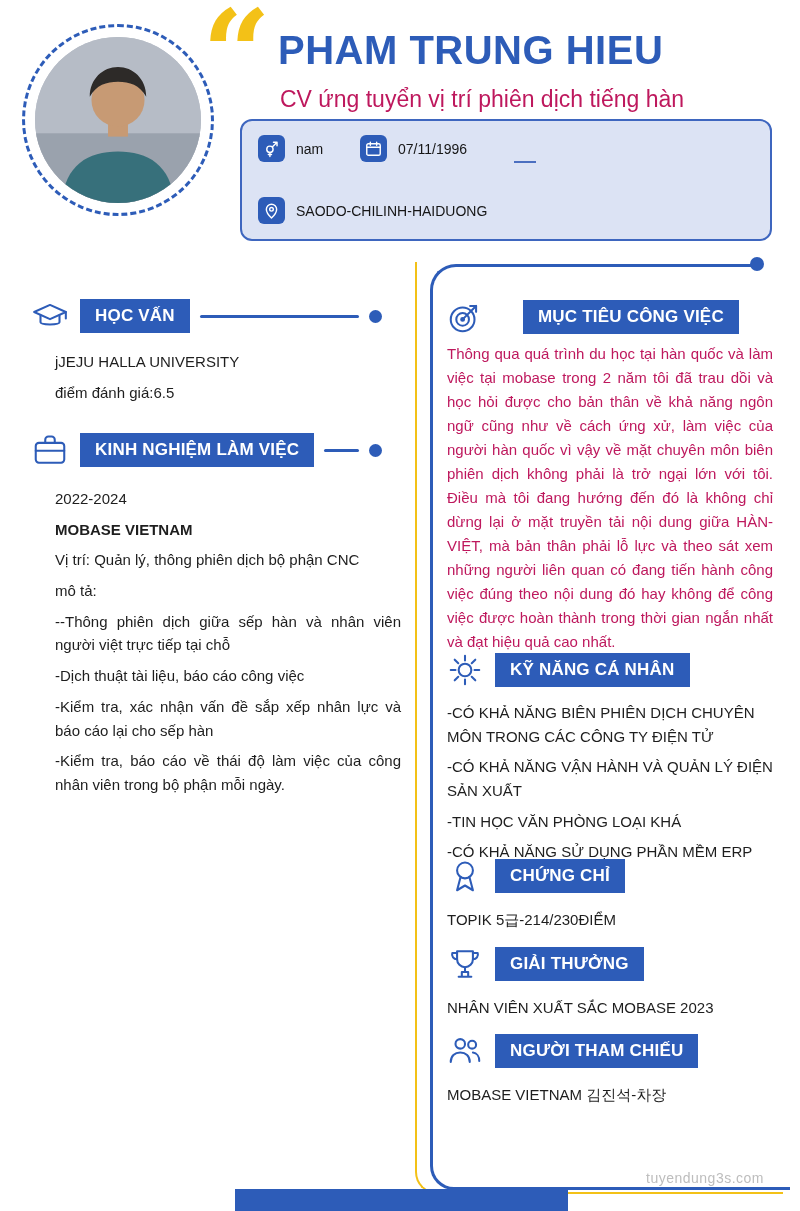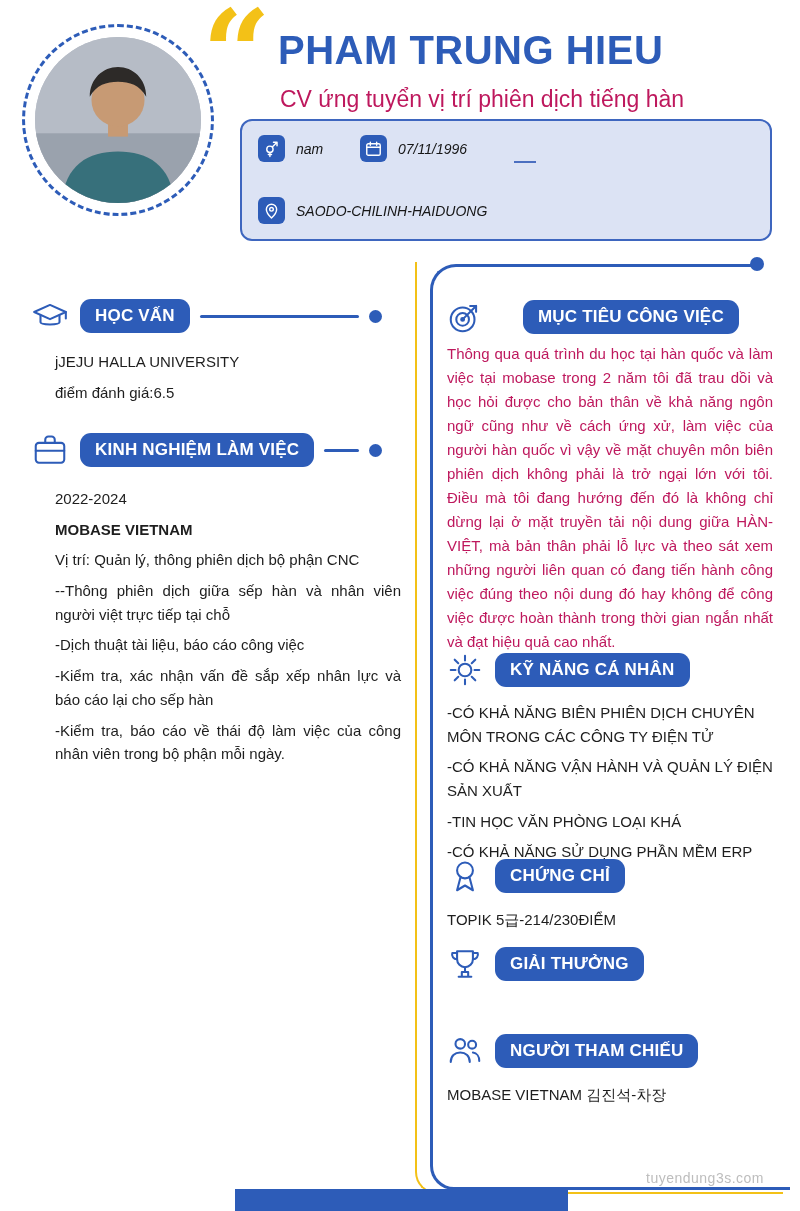--- a/index.html
+++ b/index.html
@@ -15,31 +15,31 @@
 
   
   .photo-ring{left:22px;top:24px;width:192px;height:192px;border:3px dashed var(--blue);border-radius:50%;}
   .photo{left:35px;top:37px;width:166px;height:166px;border-radius:50%;overflow:hidden;background:#b6bcc6;}
   .photo svg{width:100%;height:100%;display:block;}
   .quote{left:202px;top:-6px;font-family:"DejaVu Serif","Liberation Serif",serif;font-weight:bold;font-size:120px;line-height:1;color:var(--accent);}
   .name{left:278px;top:28px;width:510px;font-size:40px;font-weight:800;letter-spacing:.5px;color:var(--blue);white-space:nowrap;}
   .subtitle{left:280px;top:86px;width:500px;font-size:23px;color:#be185d;}
 
   .info-panel{left:240px;top:119px;width:532px;height:122px;background:var(--info-bg);border:2px solid #3e66bf;border-radius:12px;}
-  .info-item{display:flex;align-items:center;font-style:italic;}
+  .info-item{display:flex;align-items:center;}
   .ibox{width:27px;height:27px;background:var(--blue);border-radius:6px;display:flex;align-items:center;justify-content:center;flex:0 0 auto;}
   .ibox svg{width:19px;height:19px;stroke:#fff;fill:none;stroke-width:1.8;stroke-linecap:round;stroke-linejoin:round;}
   .itext{margin-left:11px;font-size:14px;color:#161616;}
   .blank{left:272px;top:40px;width:22px;height:2px;background:#4b6fc0;}
 
   
   .sec{display:flex;align-items:center;gap:10px;height:40px;}
   .sec-icon{width:40px;height:40px;flex:0 0 auto;display:flex;align-items:center;justify-content:center;}
   .sec-icon svg{width:38px;height:38px;stroke:var(--blue);fill:none;stroke-width:2.6;stroke-linecap:round;stroke-linejoin:round;}
-  .sec-pill{background:var(--blue);color:#fff;font-weight:bold;font-size:17px;padding:7px 15px;border-radius:11px;white-space:nowrap;letter-spacing:.2px;}
+  .sec-pill{background:var(--blue);color:#fff;font-weight:bold;font-size:17px;padding:7px 15px;border-radius:0;white-space:nowrap;letter-spacing:.2px;}
   .sec-line{flex:1;height:3px;background:var(--blue);border-radius:2px;}
   .sec-dot{width:13px;height:13px;border-radius:50%;background:var(--blue);flex:0 0 auto;}
 
   
   .tline{font-size:15px;line-height:1.58;color:#1e1e1e;margin-top:7px;}
   .bold{font-weight:bold;}
   .justify .tline{text-align:justify;}
   .para{font-size:15px;line-height:1.6;text-align:justify;color:#be185d;}
 
   
@@ -132,20 +132,21 @@
     </span>
     <span class="sec-pill">KINH NGHIỆM LÀM VIỆC</span>
     <span class="sec-line"></span>
     <span class="sec-dot"></span>
   </div>
 
   <div class="abs" style="left:55px;top:480px;width:346px;">
     <div class="tline">2022-2024</div>
     <div class="tline bold">MOBASE VIETNAM</div>
     <div class="tline">Vị trí: Quản lý, thông phiên dịch bộ phận CNC</div>
+    <div class="tline">mô tả:</div>
     <div class="justify">
         <div class="tline">--Thông phiên dịch giữa sếp hàn và nhân viên người việt trực tiếp tại chỗ</div>
         <div class="tline">-Dịch thuật tài liệu, báo cáo công việc</div>
         <div class="tline">-Kiểm tra, xác nhận vấn đề sắp xếp nhân lực và báo cáo lại cho sếp hàn</div>
         <div class="tline">-Kiểm tra, báo cáo về thái độ làm việc của công nhân viên trong bộ phận mỗi ngày.</div>
       </div>
   </div>
 
   <div class="accent-vline abs"></div>
   <div class="accent-bottom abs"></div>
@@ -199,20 +200,23 @@
   <div class="sec abs" style="left:445px;top:944px;">
     <span class="sec-icon">
       <svg viewBox="0 0 48 48">
           <path d="M14 8h20v10a10 10 0 0 1-20 0V8z"></path>
           <path d="M14 10H8a6 6 0 0 0 6 8M34 10h6a6 6 0 0 1-6 8"></path>
           <path d="M24 28v6M16 40h16M20 34h8v6h-8z"></path>
         </svg>
     </span>
     <span class="sec-pill">GIẢI THƯỞNG</span>
   </div>
+  <div class="abs" style="left:447px;top:989px;width:326px;">
+      <div class="tline">NHÂN VIÊN XUẤT SẮC MOBASE 2023</div>
+    </div>
 
   <div class="sec abs" style="left:445px;top:1031px;">
     <span class="sec-icon">
       <svg viewBox="0 0 48 48">
           <circle cx="18" cy="15" r="6"></circle>
           <path d="M6 38c0-7.5 5-12 12-12s12 4.5 12 12"></path>
           <circle cx="33" cy="16" r="5"></circle>
           <path d="M34 26c5 .5 8 5 8 10.5"></path>
         </svg>
     </span>

